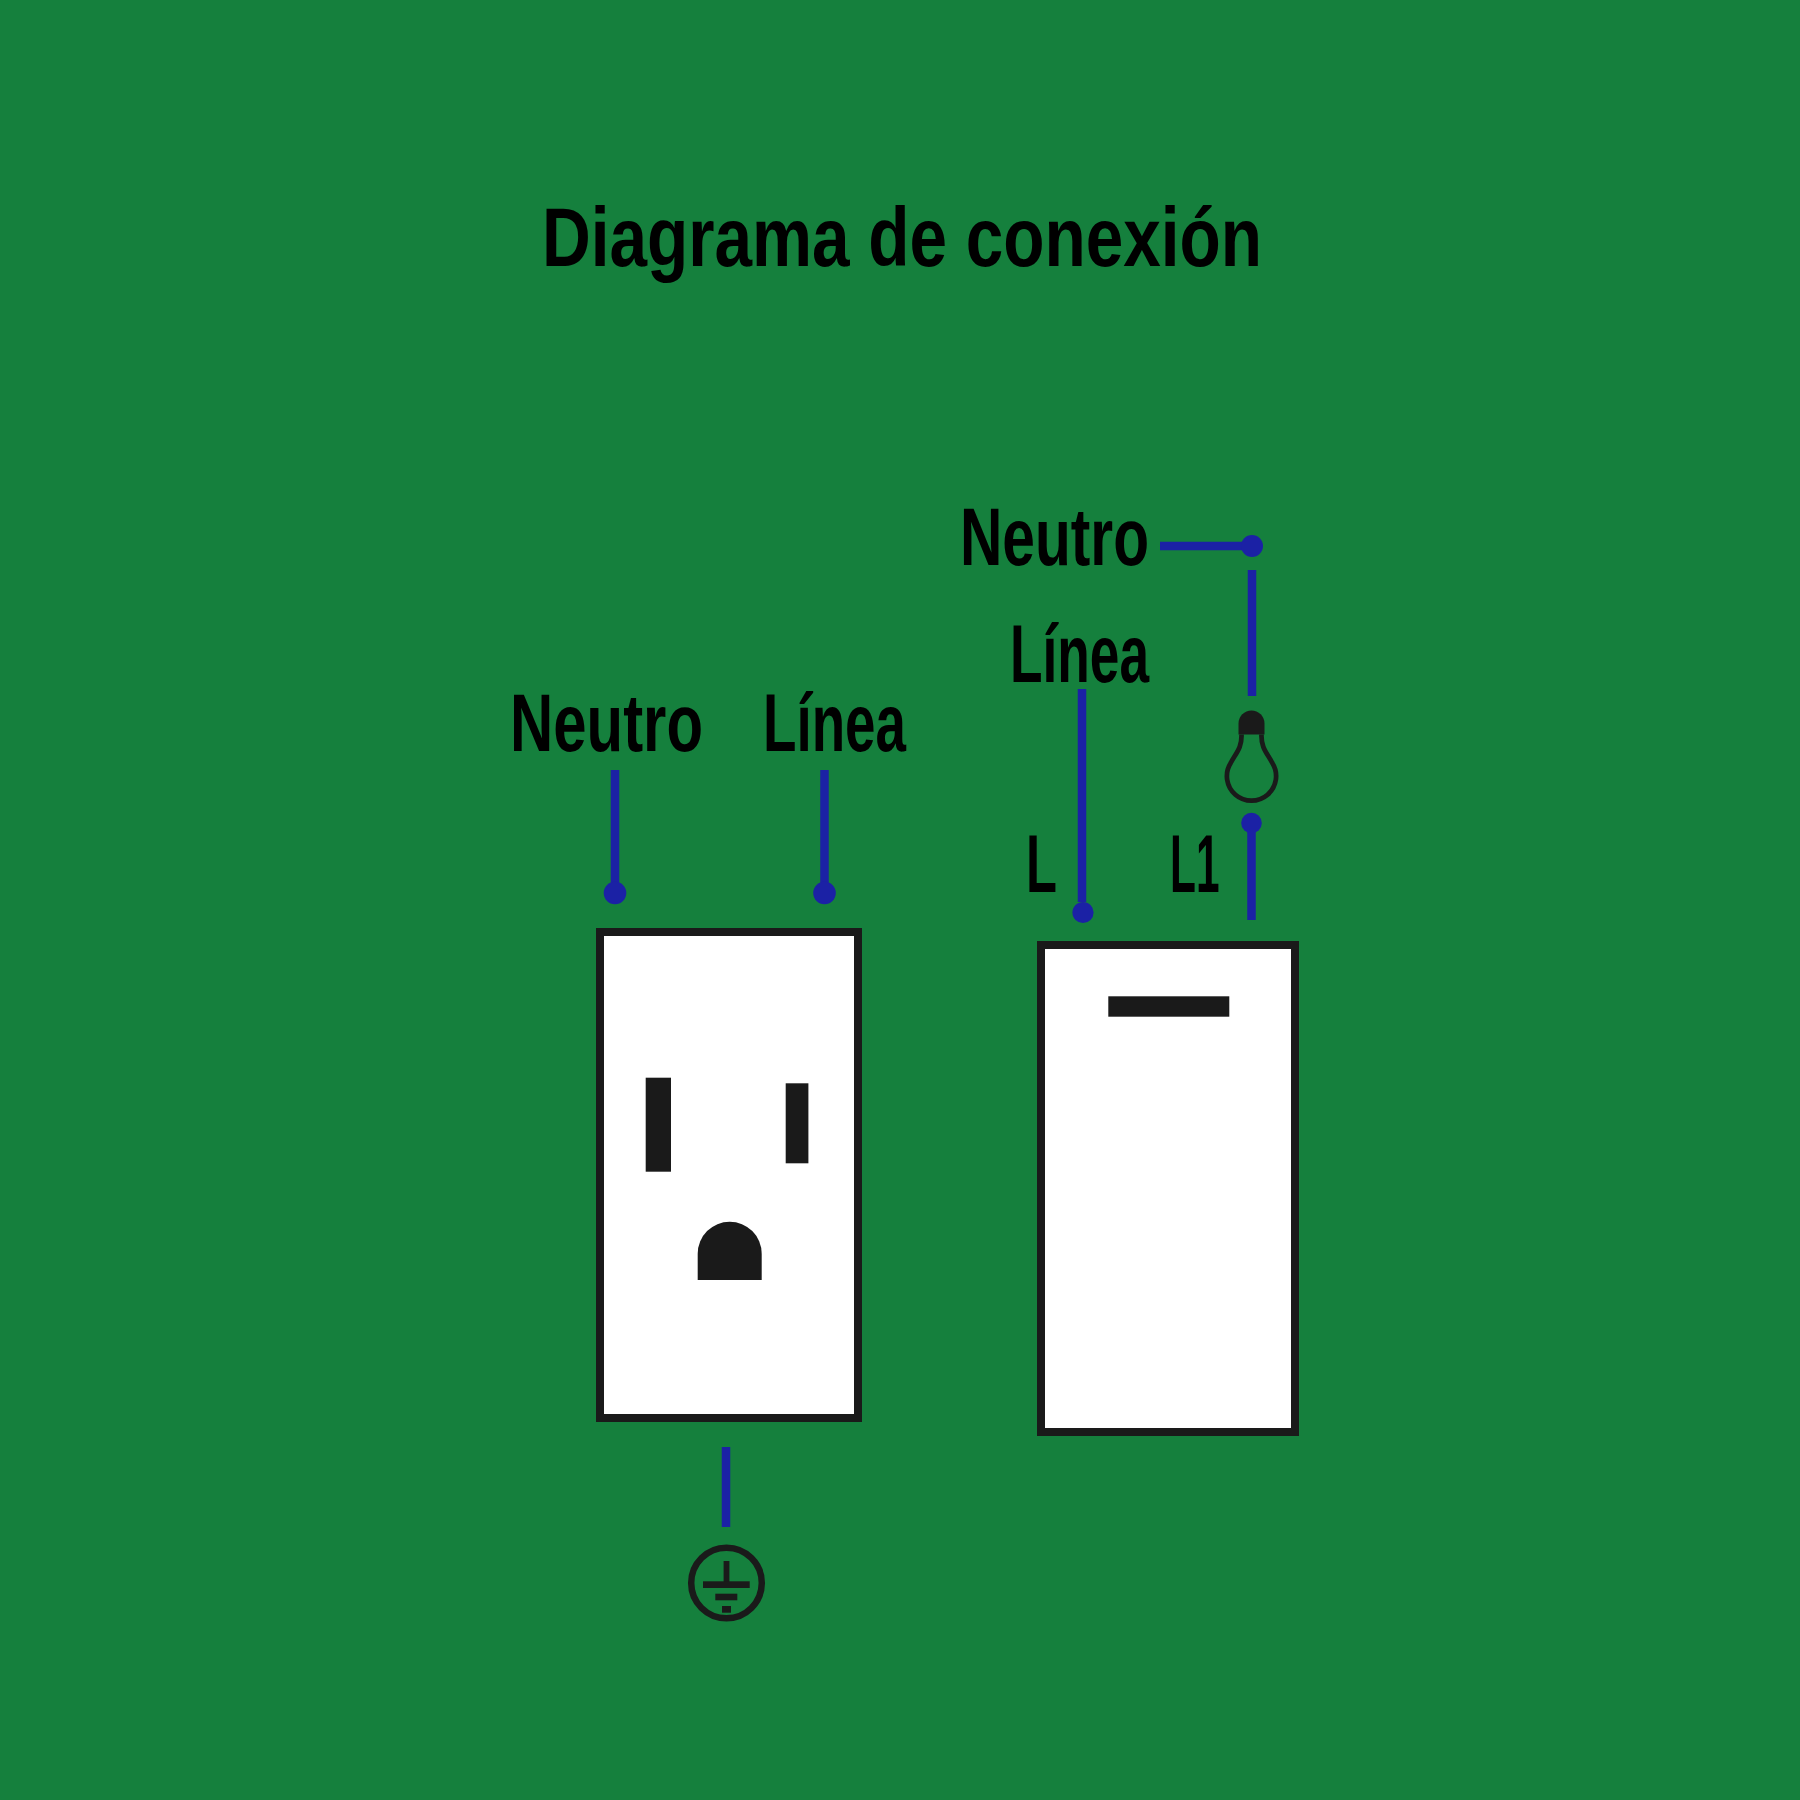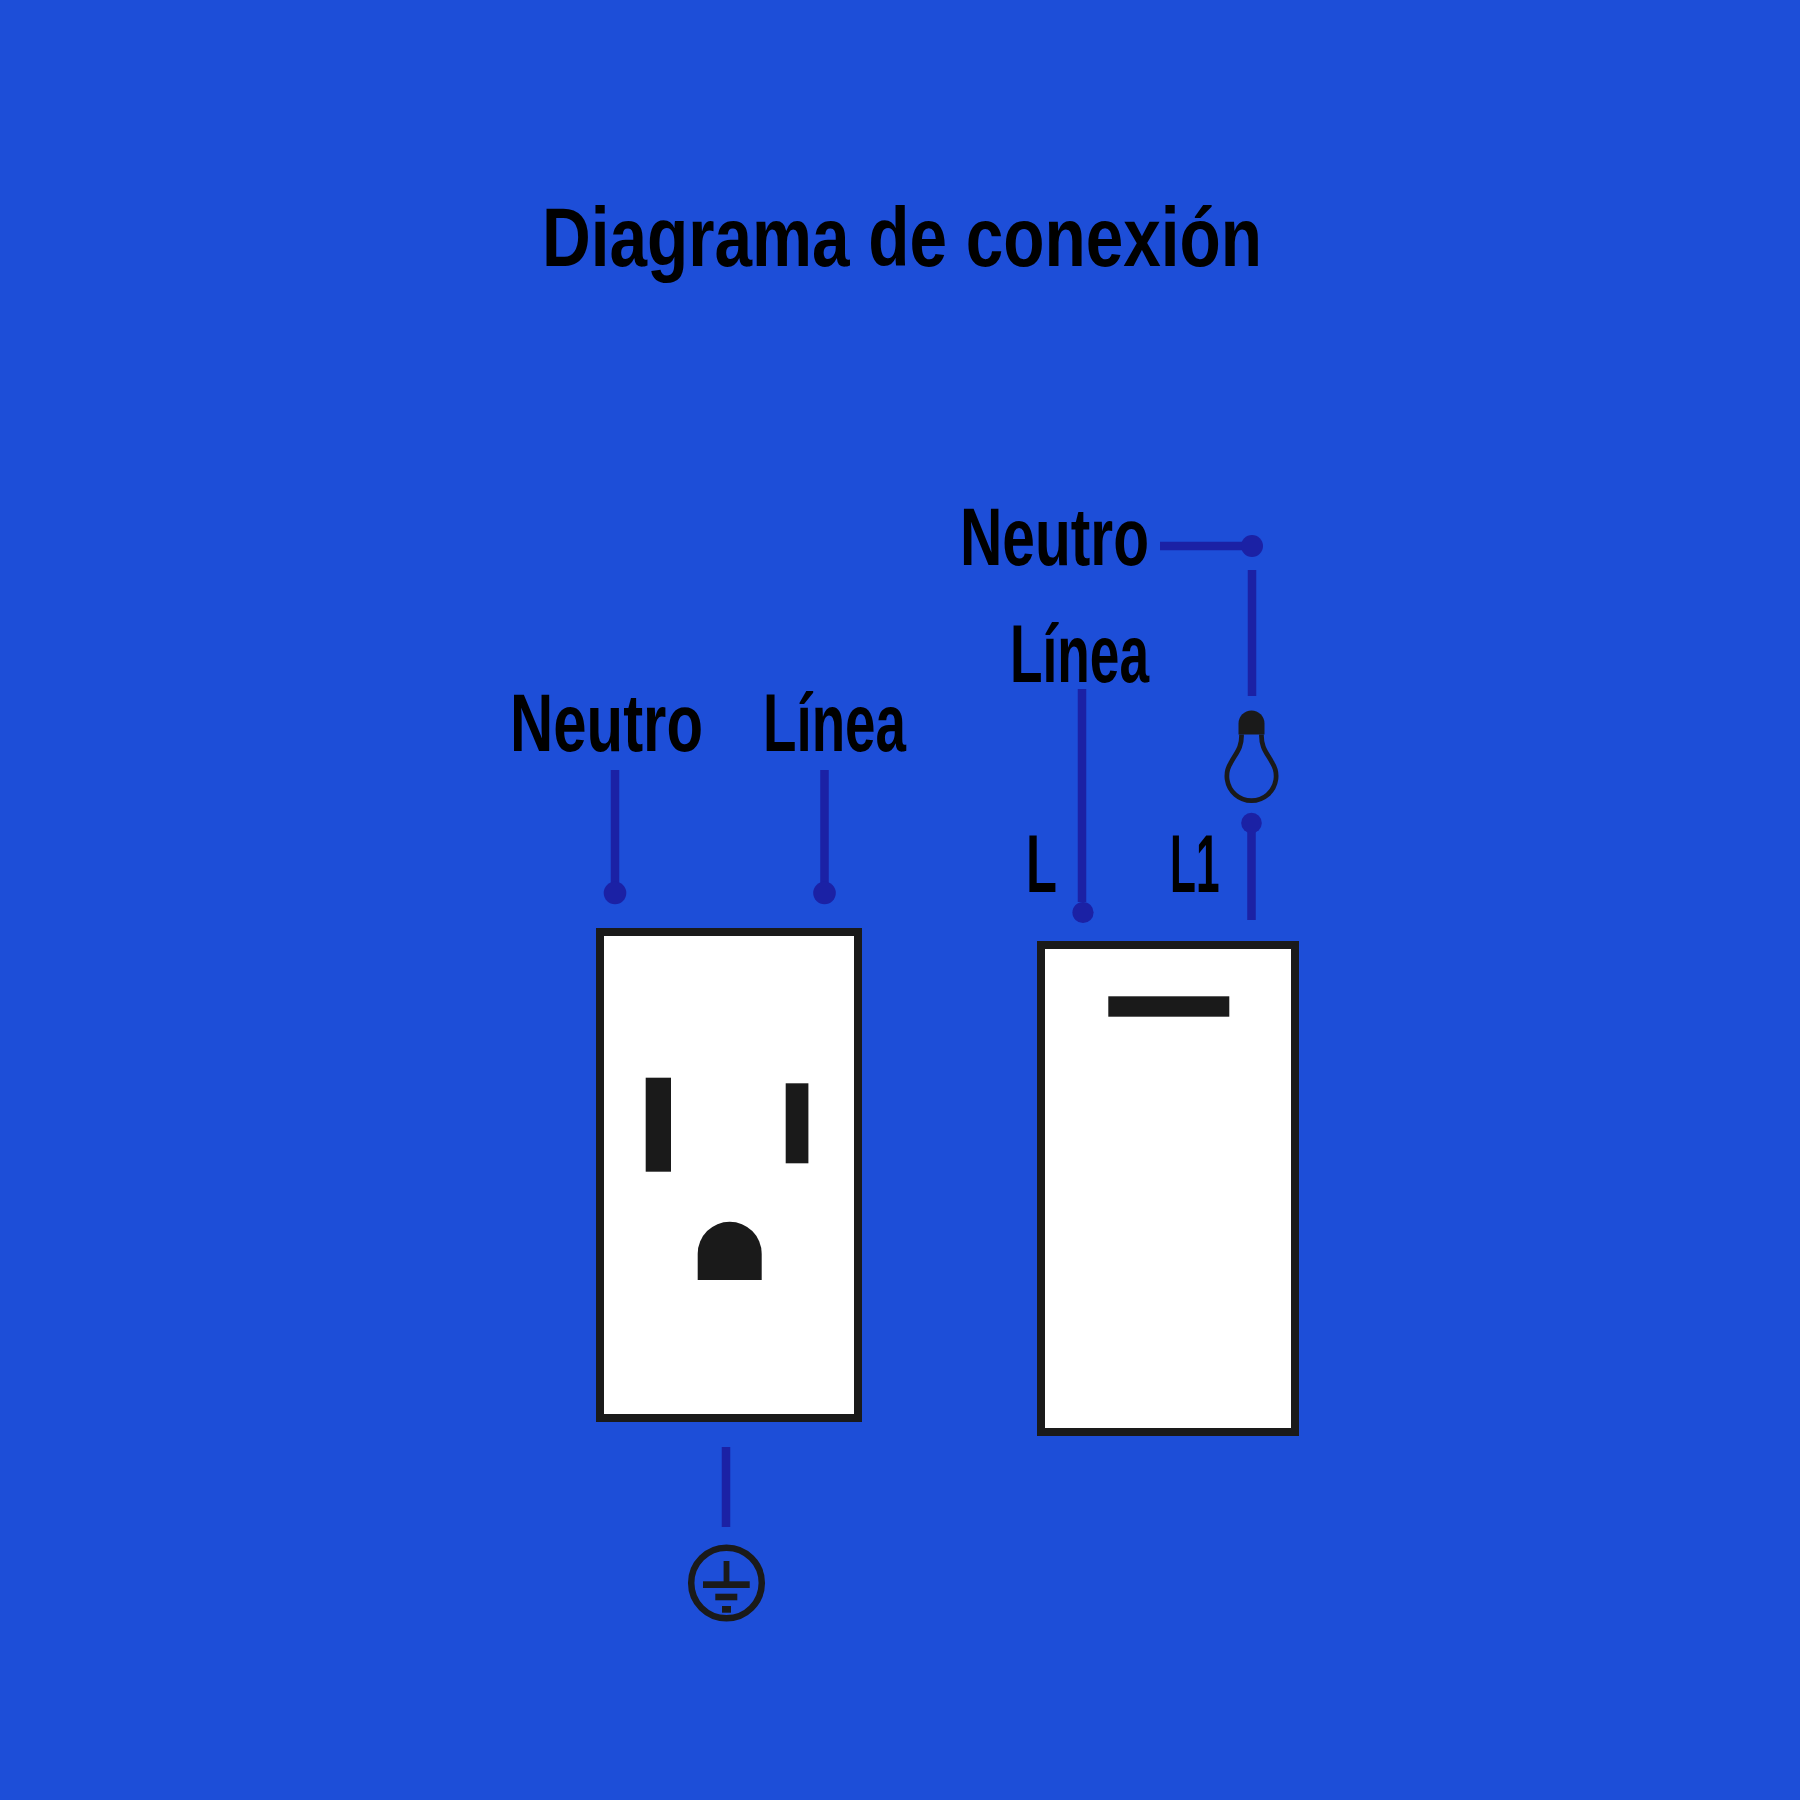--- a/index.html
+++ b/index.html
@@ -1,16 +1,16 @@
 <!DOCTYPE html>
 <html><head>
 <meta charset="utf-8">
 <style>
 html,body{margin:0;padding:0;background:#ffffff;}
-#page{position:relative;width:1800px;height:1800px;background:#1d4ed8;overflow:hidden;}
+#page{position:relative;width:1800px;height:1800px;background:#15803d;overflow:hidden;}
 text{font-family:"Liberation Sans",sans-serif;font-weight:bold;fill:#000000;}
 </style>
 </head>
 <body>
 <div id="page">
 <svg width="1800" height="1800" viewBox="0 0 1800 1800">
 
   <text x="542" y="266" font-size="84" textLength="720" lengthAdjust="spacingAndGlyphs">Diagrama de conexión</text>
 
   <text x="510" y="751" font-size="81" textLength="193" lengthAdjust="spacingAndGlyphs">Neutro</text>

